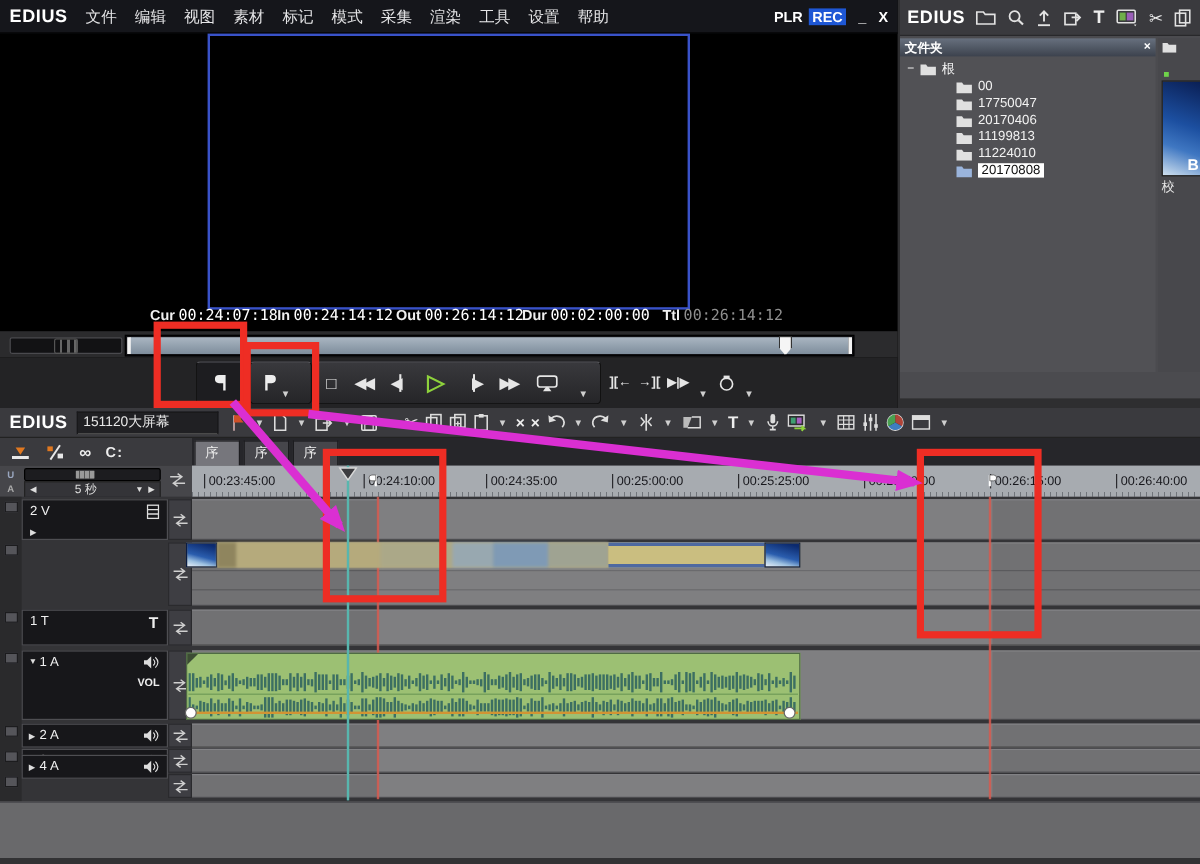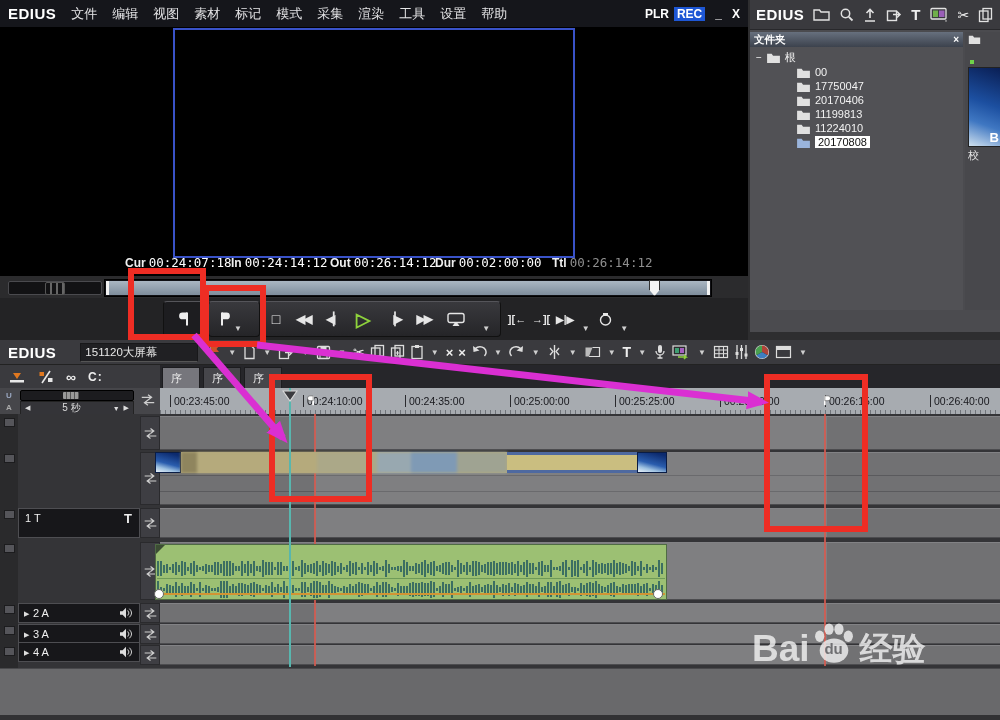--- a/index.html
+++ b/index.html
@@ -53,21 +53,21 @@
   #binpane{left:215px;top:32px;width:35px;height:278px;background:#48484c}
   #thumb{position:absolute;left:3px;top:35px;width:31px;height:78px;background:linear-gradient(200deg,#0a1f55 0%,#1c4fa0 45%,#3f77c2 70%,#cfe0ee 100%);border:1px solid #222}
   #thumb .ovl{position:absolute;right:1px;bottom:1px;color:#fff;font-weight:bold;font-size:13px}
   #bintabs{left:0;top:310px;width:250px;height:20px;background:#1d1d20;display:flex;align-items:flex-end;gap:2px;padding:0 2px;box-sizing:border-box}
   .btab{font-size:11px;color:#e8e8e8;background:#3c3c41;padding:2px 7px 2px;border:1px solid #1a1a1c;border-bottom:none}
   .btab.on{background:#55555b}
 
   
   #timeline{left:0;top:340px;width:1000px;height:380px;background:#3c3c40}
   #ttitle{left:0;top:0;width:1000px;height:25px;display:flex;align-items:center;padding:0 8px;box-sizing:border-box;background:#3a3a3e;border-bottom:1px solid #222}
-  #seqname{width:108px;height:17px;background:#202023;border:1px solid #18181a;border-bottom-color:#555;color:#e8e8e8;font-size:11.5px;line-height:17px;padding:0 4px;margin-left:24px;white-space:nowrap;overflow:hidden}
+  #seqname{width:108px;height:17px;background:#202023;border:1px solid #18181a;border-bottom-color:#555;color:#e8e8e8;font-size:11.5px;line-height:17px;padding:0 4px;margin-left:8px;white-space:nowrap;overflow:hidden}
   #ttools{display:flex;align-items:center;margin-left:10px;gap:5px}
   #trow2{left:0;top:25px;width:1000px;height:23px;background:#26262a}
   #modezone{position:absolute;left:0;top:0;width:160px;height:23px;background:#3a3a3e;display:flex;align-items:center;gap:12px;padding-left:8px;box-sizing:border-box}
   .stab{position:absolute;top:2px;height:21px;line-height:21px;font-size:11px;color:#eee;background:#46464b;border:1px solid #1c1c1f;border-bottom:none;padding:0 8px;box-sizing:border-box}
   .stab.on{background:#76767c}
   #theader{left:0;top:48px;width:1000px;height:26px}
   #hleft{position:absolute;left:0;top:0;width:160px;height:26px;background:#46464a}
   .tinyl{position:absolute;font-size:8px;font-weight:bold;color:#9aa7c0}
   #zslider{position:absolute;left:20px;top:2px;width:112px;height:9px;background:#1c1c1f;border:1px solid #000;border-radius:2px}
   #zthumb{position:absolute;left:42px;top:1px;width:16px;height:7px;background:#999;border-radius:1px;background-image:repeating-linear-gradient(90deg,transparent 0 3px,#555 3px 4px)}
@@ -555,20 +555,30 @@
       <div id="lstrip">
         <div class="lsq" style="top:4px"></div>
         <div class="lsq" style="top:40px"></div>
         <div class="lsq" style="top:96px"></div>
         <div class="lsq" style="top:130px"></div>
         <div class="lsq" style="top:191px"></div>
         <div class="lsq" style="top:212px"></div>
         <div class="lsq" style="top:233px"></div>
       </div>
 
+      <div class="thead" style="top:2px;height:34px">
+        <span class="lab">2 V</span>
+        <span class="icon" style="position:absolute;right:6px;top:3px">
+            <svg width="11" height="13" viewBox="0 0 12 14">
+              <rect x="1" y="1" width="10" height="12" stroke="#ddd" stroke-width="1.2" fill="none"></rect>
+              <path d="M1 5 h10 M1 9 h10" stroke="#ddd" stroke-width="1.2"></path>
+            </svg>
+          </span>
+        <span class="exp" style="left:6px;top:23px">▶</span>
+      </div>
       <div class="patchcell" style="top:2px;height:34px">
           <span class="icon">
             <svg width="15" height="13" viewBox="0 0 18 14">
               <path d="M2 4 h10 M9 1 l4 3 -4 3" stroke="#cfcfcf" stroke-width="1.4" fill="none"></path>
               <path d="M16 10 h-10 M9 7 l-4 3 4 3" stroke="#cfcfcf" stroke-width="1.4" fill="none"></path>
             </svg>
           </span>
         </div>
       <div class="trackrow" style="top:2px;height:34px"></div>
 
@@ -592,20 +602,31 @@
       <div class="patchcell" style="top:94px;height:30px">
           <span class="icon">
             <svg width="15" height="13" viewBox="0 0 18 14">
               <path d="M2 4 h10 M9 1 l4 3 -4 3" stroke="#cfcfcf" stroke-width="1.4" fill="none"></path>
               <path d="M16 10 h-10 M9 7 l-4 3 4 3" stroke="#cfcfcf" stroke-width="1.4" fill="none"></path>
             </svg>
           </span>
         </div>
       <div class="trackrow" style="top:94px;height:30px"></div>
 
+      <div class="thead" style="top:128px;height:58px">
+        <span class="exp" style="left:5px;top:5px">▼</span>
+        <span class="lab" style="left:14px">1 A</span>
+        <span class="icon" style="position:absolute;right:6px;top:3px">
+            <svg width="14" height="12" viewBox="0 0 16 14">
+              <path d="M1 5 h3 l4 -4 v12 l-4 -4 h-3 z" fill="#ddd"></path>
+              <path d="M10 4 q3 3 0 6 M12 2 q5 5 0 10" stroke="#ddd" stroke-width="1.1" fill="none"></path>
+            </svg>
+          </span>
+        <span style="position:absolute;right:6px;top:21px;font-size:9px;font-weight:bold;color:#eee">VOL</span>
+      </div>
       <div class="patchcell" style="top:128px;height:58px">
           <span class="icon">
             <svg width="15" height="13" viewBox="0 0 18 14">
               <path d="M2 4 h10 M9 1 l4 3 -4 3" stroke="#cfcfcf" stroke-width="1.4" fill="none"></path>
               <path d="M16 10 h-10 M9 7 l-4 3 4 3" stroke="#cfcfcf" stroke-width="1.4" fill="none"></path>
             </svg>
           </span>
         </div>
       <div class="trackrow" style="top:128px;height:58px"></div>
 
@@ -642,21 +663,21 @@
       <div class="patchcell" style="top:210px;height:20px">
           <span class="icon">
             <svg width="15" height="13" viewBox="0 0 18 14">
               <path d="M2 4 h10 M9 1 l4 3 -4 3" stroke="#cfcfcf" stroke-width="1.4" fill="none"></path>
               <path d="M16 10 h-10 M9 7 l-4 3 4 3" stroke="#cfcfcf" stroke-width="1.4" fill="none"></path>
             </svg>
           </span>
         </div>
       <div class="trackrow" style="top:210px;height:20px"></div>
 
-      <div class="thead" style="top:228px;height:20px">
+      <div class="thead" style="top:215px;height:20px">
         <span class="exp" style="left:5px;top:6px">▶</span>
         <span class="lab" style="left:14px">4 A</span>
         <span class="icon" style="position:absolute;right:6px;top:3px">
             <svg width="14" height="12" viewBox="0 0 16 14">
               <path d="M1 5 h3 l4 -4 v12 l-4 -4 h-3 z" fill="#ddd"></path>
               <path d="M10 4 q3 3 0 6 M12 2 q5 5 0 10" stroke="#ddd" stroke-width="1.1" fill="none"></path>
             </svg>
           </span>
       </div>
       <div class="patchcell" style="top:231px;height:20px">
@@ -1037,34 +1058,20 @@
         </div>
       </div>
     </div>
 
     <div class="abs" id="tbottom">
       <div class="strip"></div>
     </div>
   </div>
 
   <div class="abs" id="wm">
-    <div id="wmrow1">
-      <span class="wmtxt">Bai</span>
-      <span id="paw">
-        <svg width="46" height="44" viewBox="0 0 40 40">
-          <ellipse cx="20" cy="26" rx="13" ry="11" fill="rgba(240,240,240,.82)"></ellipse>
-          <ellipse cx="7" cy="13" rx="4.2" ry="5.2" fill="rgba(240,240,240,.82)"></ellipse>
-          <ellipse cx="15.5" cy="6.5" rx="4.2" ry="5.2" fill="rgba(240,240,240,.82)"></ellipse>
-          <ellipse cx="24.5" cy="6.5" rx="4.2" ry="5.2" fill="rgba(240,240,240,.82)"></ellipse>
-          <ellipse cx="33" cy="13" rx="4.2" ry="5.2" fill="rgba(240,240,240,.82)"></ellipse>
-        </svg>
-        <span id="pawdu">du</span>
-      </span>
-      <span class="wmcjk">经验</span>
-    </div>
   </div>
 
   <svg id="annot" width="1000" height="720" viewBox="0 0 1000 720">
     <defs>
       <marker id="ah" markerUnits="userSpaceOnUse" markerWidth="24" markerHeight="20" refX="15" refY="9" orient="auto">
         <path d="M0 0 L22 9 L0 18 Z" fill="#da2fd2"></path>
       </marker>
     </defs>
     <rect x="131" y="271" width="72" height="66" fill="none" stroke="#ee2d24" stroke-width="6"></rect>
     <rect x="206" y="288" width="57" height="56" fill="none" stroke="#ee2d24" stroke-width="6"></rect>

